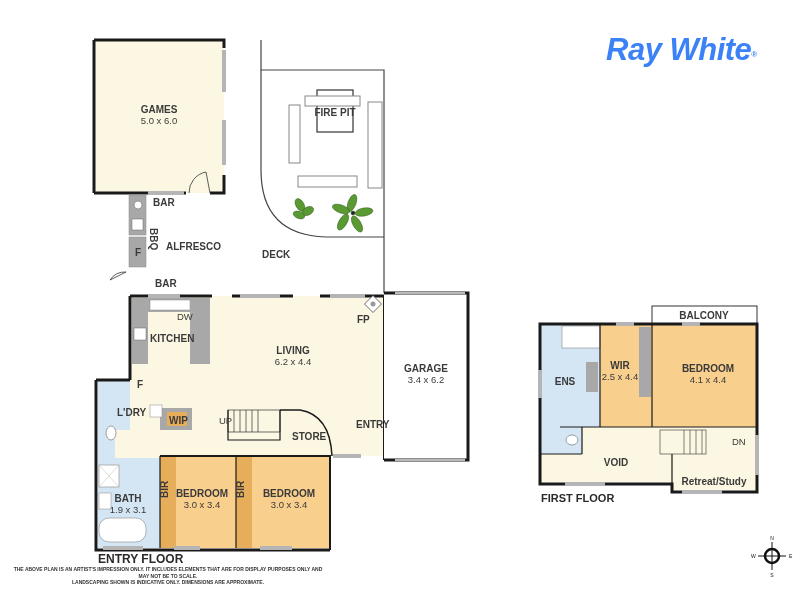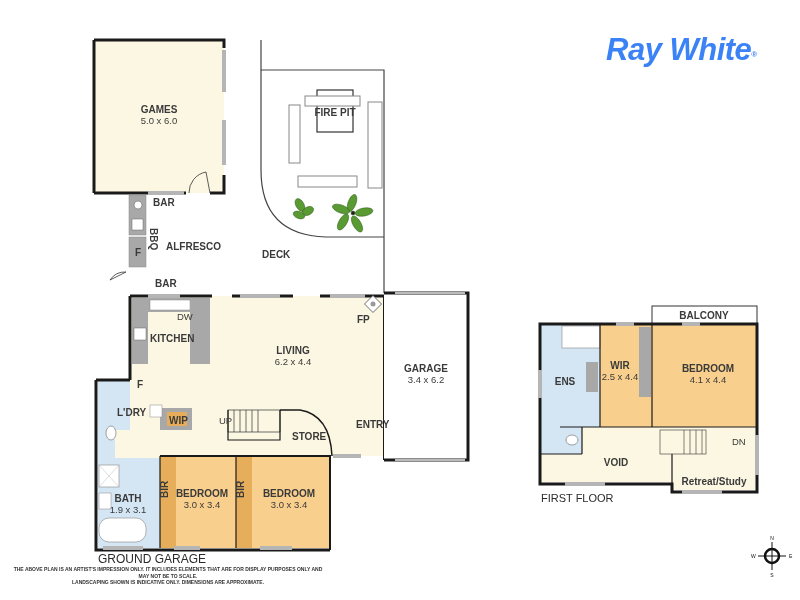--- a/index.html
+++ b/index.html
@@ -2,21 +2,21 @@
 <html><head>
 <meta charset="utf-8">
 <style>
   html,body{margin:0;padding:0;background:#fff;}
   body{width:800px;height:600px;position:relative;overflow:hidden;font-family:"Liberation Sans",sans-serif;}
   svg{position:absolute;left:0;top:0;}
   .lbl{font-family:"Liberation Sans",sans-serif;font-weight:bold;fill:#3a3a3a;font-size:10px;}
   .dim{font-family:"Liberation Sans",sans-serif;fill:#3a3a3a;font-size:9.5px;}
   .logo{position:absolute;left:606px;top:32px;font-family:"Liberation Sans",sans-serif;font-weight:bold;font-style:italic;font-size:31px;color:#3b82f6;letter-spacing:-0.5px;}
   .logo sup{font-size:8px;font-style:normal;vertical-align:top;position:relative;top:18px;}
-  .floor-title{position:absolute;font-family:"Liberation Sans",sans-serif;font-weight:normal;font-size:12px;color:#2a2a2a;}
+  .floor-title{position:absolute;font-family:"Liberation Sans",sans-serif;font-weight:bold;font-size:12px;color:#2a2a2a;}
   .disclaimer{position:absolute;left:8px;top:566px;width:320px;text-align:center;font-family:"Liberation Sans",sans-serif;font-size:5px;line-height:6.5px;color:#333;font-weight:bold;}
 </style>
 </head>
 <body>
 
 <div class="logo"><span>Ray White</span><sup>®</sup></div>
 
 <svg width="800" height="600" viewBox="0 0 800 600">
 
   <g>
@@ -197,18 +197,18 @@
     <circle r="7" fill="none" stroke="#111" stroke-width="2.5"></circle>
     <line x1="0" y1="-14" x2="0" y2="14" stroke="#111" stroke-width="1"></line>
     <line x1="-14" y1="0" x2="14" y2="0" stroke="#111" stroke-width="1"></line>
     <text x="0" y="-16" font-size="5" text-anchor="middle" fill="#111">N</text>
     <text x="0" y="21" font-size="5" text-anchor="middle" fill="#111">S</text>
     <text x="17" y="2" font-size="5" fill="#111">E</text>
     <text x="-21" y="2" font-size="5" fill="#111">W</text>
   </g>
 </svg>
 
-<div class="floor-title" style="left:98px;top:552px;">GROUND GARAGE</div>
+<div class="floor-title" style="left:98px;top:552px;">ENTRY FLOOR</div>
 <div class="floor-title" style="left:541px;top:492px;font-size:11px;">FIRST FLOOR</div>
 <div class="disclaimer">
   <div>THE ABOVE PLAN IS AN ARTIST'S IMPRESSION ONLY. IT INCLUDES ELEMENTS THAT ARE FOR DISPLAY PURPOSES ONLY AND MAY NOT BE TO SCALE.</div>
   <div>LANDSCAPING SHOWN IS INDICATIVE ONLY. DIMENSIONS ARE APPROXIMATE.</div>
 </div>
 
 </body></html>

